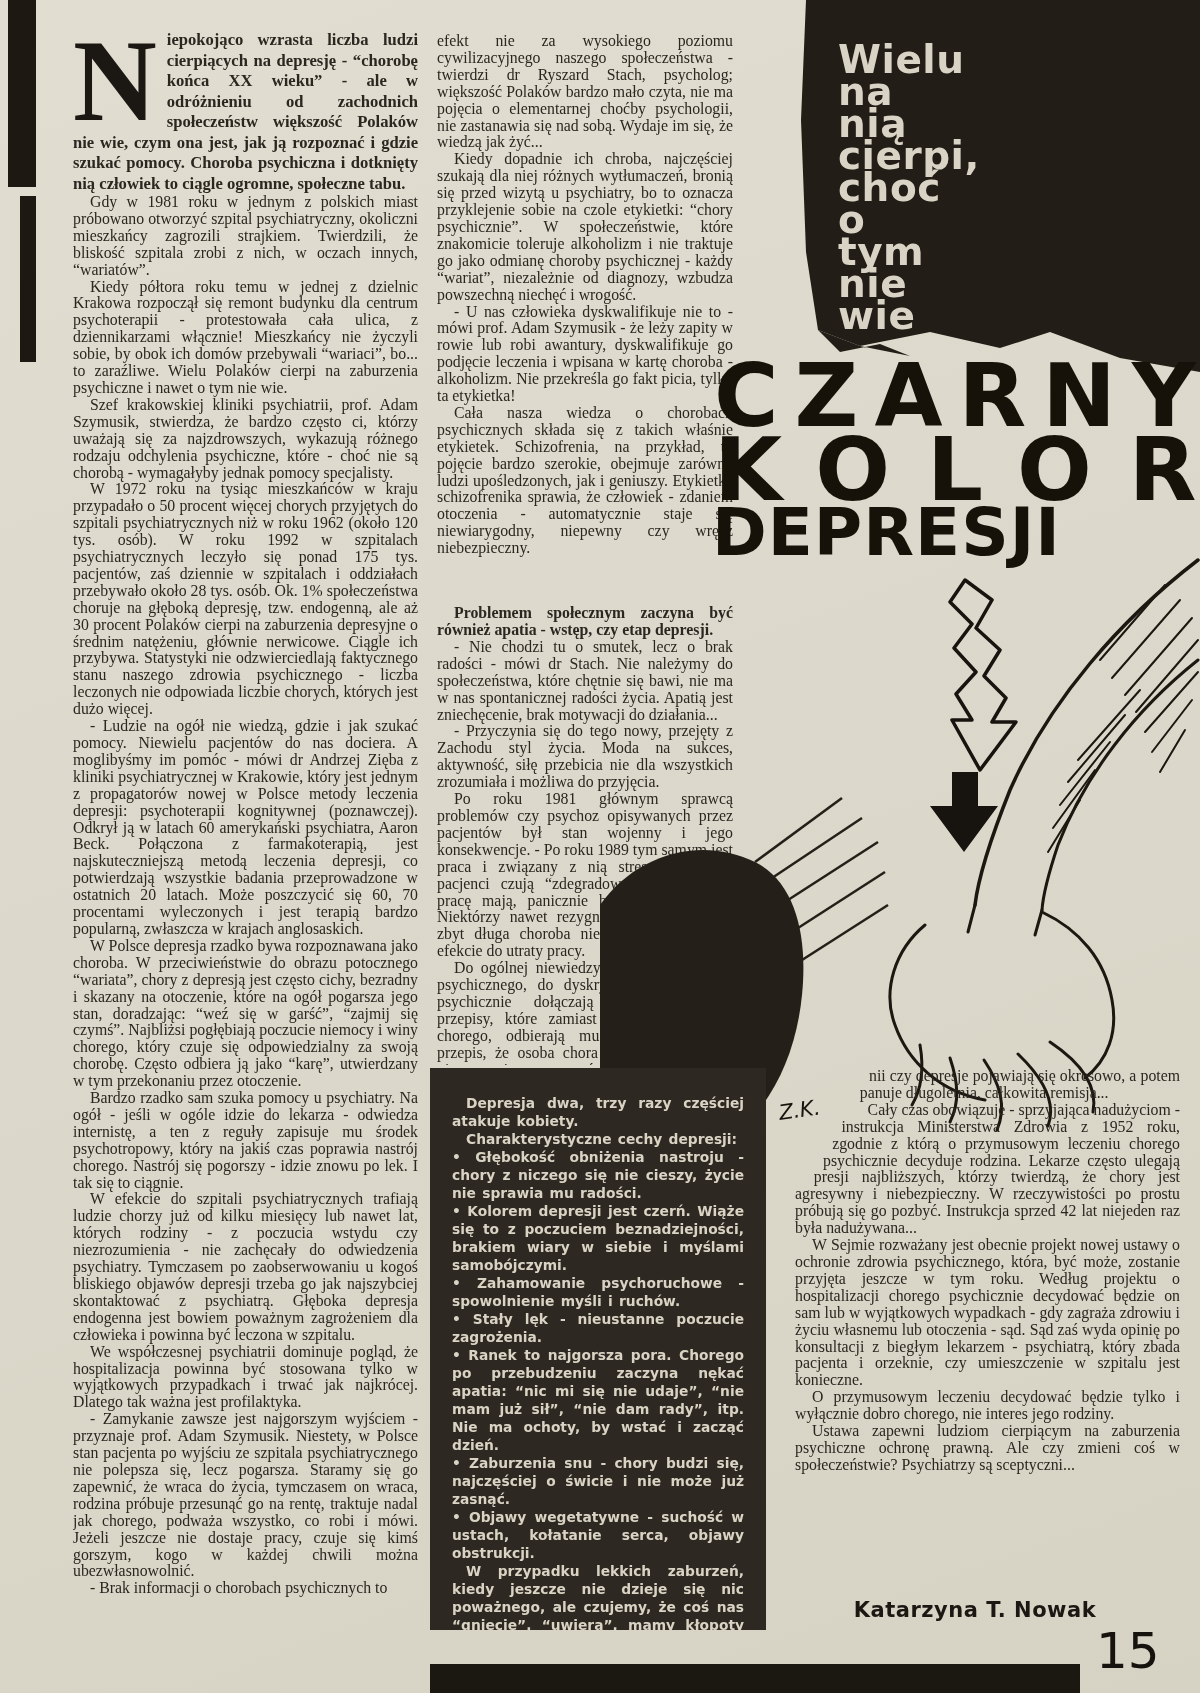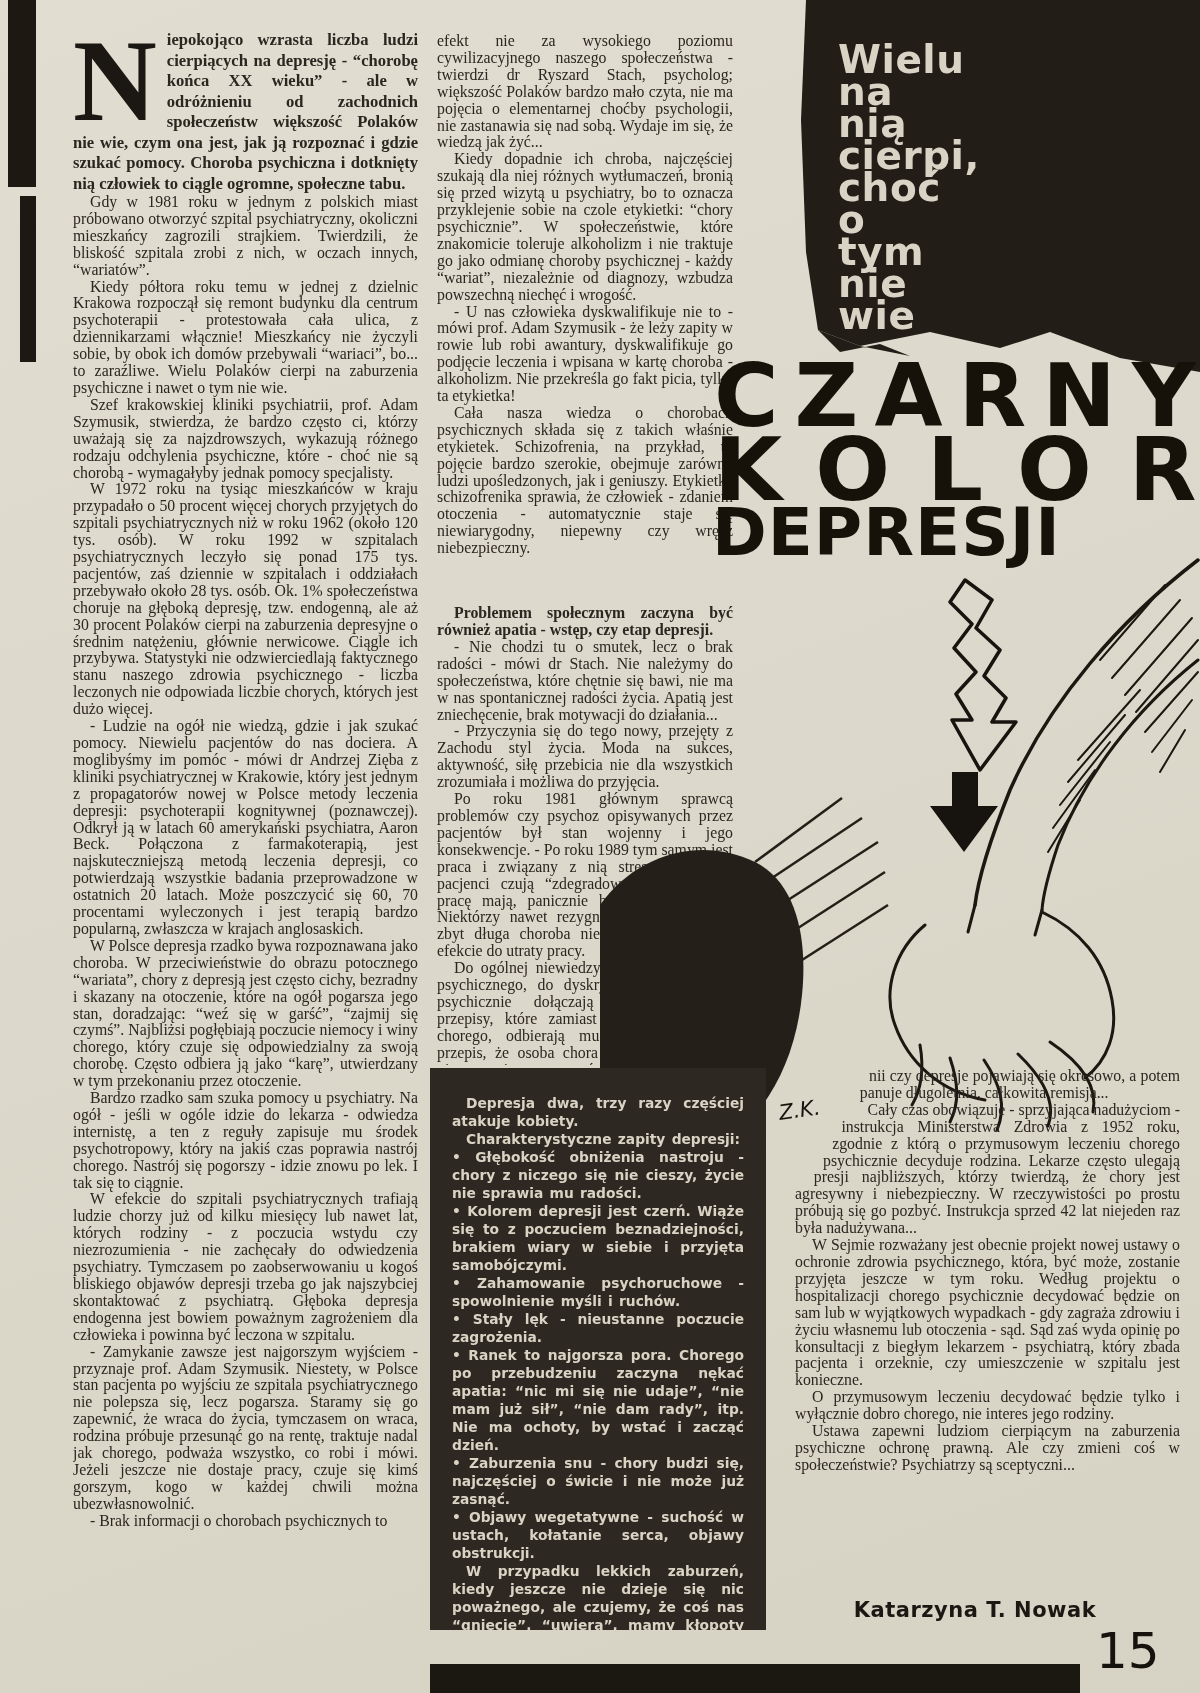--- a/index.html
+++ b/index.html
@@ -67,20 +67,21 @@
     <p class="lead noindent"><span class="dropcap">N</span><span>iepokojąco wzrasta liczba ludzi cierpiących na depresję - “chorobę końca XX wieku” - ale w odróżnieniu od zachodnich społeczeństw większość Polaków nie wie, czym ona jest, jak ją rozpoznać i gdzie szukać pomocy. Choroba psychiczna i dotknięty nią człowiek to ciągle ogromne, społeczne tabu.</span></p>
     <div>
         <p>Gdy w 1981 roku w jednym z polskich miast próbowano otworzyć szpital psychiatryczny, okoliczni mieszkańcy zagrozili strajkiem. Twierdzili, że bliskość szpitala zrobi z nich, w oczach innych, “wariatów”.</p>
         <p>Kiedy półtora roku temu w jednej z dzielnic Krakowa rozpoczął się remont budynku dla centrum psychoterapii - protestowała cała ulica, z dziennikarzami włącznie! Mieszkańcy nie życzyli sobie, by obok ich domów przebywali “wariaci”, bo... to zaraźliwe. Wielu Polaków cierpi na zaburzenia psychiczne i nawet o tym nie wie.</p>
         <p>Szef krakowskiej kliniki psychiatrii, prof. Adam Szymusik, stwierdza, że bardzo często ci, którzy uważają się za najzdrowszych, wykazują różnego rodzaju odchylenia psychiczne, które - choć nie są chorobą - wymagałyby jednak pomocy specjalisty.</p>
         <p>W 1972 roku na tysiąc mieszkańców w kraju przypadało o 50 procent więcej chorych przyjętych do szpitali psychiatrycznych niż w roku 1962 (około 120 tys. osób). W roku 1992 w szpitalach psychiatrycznych leczyło się ponad 175 tys. pacjentów, zaś dziennie w szpitalach i oddziałach przebywało około 28 tys. osób. Ok. 1% społeczeństwa choruje na głęboką depresję, tzw. endogenną, ale aż 30 procent Polaków cierpi na zaburzenia depresyjne o średnim natężeniu, głównie nerwicowe. Ciągle ich przybywa. Statystyki nie odzwierciedlają faktycznego stanu naszego zdrowia psychicznego - liczba leczonych nie odpowiada liczbie chorych, których jest dużo więcej.</p>
         <p>- Ludzie na ogół nie wiedzą, gdzie i jak szukać pomocy. Niewielu pacjentów do nas dociera. A moglibyśmy im pomóc - mówi dr Andrzej Zięba z kliniki psychiatrycznej w Krakowie, który jest jednym z propagatorów nowej w Polsce metody leczenia depresji: psychoterapii kognitywnej (poznawczej). Odkrył ją w latach 60 amerykański psychiatra, Aaron Beck. Połączona z farmakoterapią, jest najskuteczniejszą metodą leczenia depresji, co potwierdzają wszystkie badania przeprowadzone w ostatnich 20 latach. Może poszczycić się 60, 70 procentami wyleczonych i jest terapią bardzo popularną, zwłaszcza w krajach anglosaskich.</p>
         <p>W Polsce depresja rzadko bywa rozpoznawana jako choroba. W przeciwieństwie do obrazu potocznego “wariata”, chory z depresją jest często cichy, bezradny i skazany na otoczenie, które na ogół pogarsza jego stan, doradzając: “weź się w garść”, “zajmij się czymś”. Najbliżsi pogłębiają poczucie niemocy i winy chorego, który czuje się odpowiedzialny za swoją chorobę. Często odbiera ją jako “karę”, utwierdzany w tym przekonaniu przez otoczenie.</p>
         <p>Bardzo rzadko sam szuka pomocy u psychiatry. Na ogół - jeśli w ogóle idzie do lekarza - odwiedza internistę, a ten z reguły zapisuje mu środek psychotropowy, który na jakiś czas poprawia nastrój chorego. Nastrój się pogorszy - idzie znowu po lek. I tak się to ciągnie.</p>
         <p>W efekcie do szpitali psychiatrycznych trafiają ludzie chorzy już od kilku miesięcy lub nawet lat, których rodziny - z poczucia wstydu czy niezrozumienia - nie zachęcały do odwiedzenia psychiatry. Tymczasem po zaobserwowaniu u kogoś bliskiego objawów depresji trzeba go jak najszybciej skontaktować z psychiatrą. Głęboka depresja endogenna jest bowiem poważnym zagrożeniem dla człowieka i powinna być leczona w szpitalu.</p>
+        <p>We współczesnej psychiatrii dominuje pogląd, że hospitalizacja powinna być stosowana tylko w wyjątkowych przypadkach i trwać jak najkrócej. Dlatego tak ważna jest profilaktyka.</p>
         <p>- Zamykanie zawsze jest najgorszym wyjściem - przyznaje prof. Adam Szymusik. Niestety, w Polsce stan pacjenta po wyjściu ze szpitala psychiatrycznego nie polepsza się, lecz pogarsza. Staramy się go zapewnić, że wraca do życia, tymczasem on wraca, rodzina próbuje przesunąć go na rentę, traktuje nadal jak chorego, podważa wszystko, co robi i mówi. Jeżeli jeszcze nie dostaje pracy, czuje się kimś gorszym, kogo w każdej chwili można ubezwłasnowolnić.</p>
         <p>- Brak informacji o chorobach psychicznych to</p>
       </div>
   </div>
 
   <div class="col col2 body-text">
     <div>
         <p class="noindent">efekt nie za wysokiego poziomu cywilizacyjnego naszego społeczeństwa - twierdzi dr Ryszard Stach, psycholog; większość Polaków bardzo mało czyta, nie ma pojęcia o elementarnej choćby psychologii, nie zastanawia się nad sobą. Wydaje im się, że wiedzą jak żyć...</p>
         <p>Kiedy dopadnie ich chroba, najczęściej szukają dla niej różnych wytłumaczeń, bronią się przed wizytą u psychiatry, bo to oznacza przyklejenie sobie na czole etykietki: “chory psychicznie”. W społeczeństwie, które znakomicie toleruje alkoholizm i nie traktuje go jako odmianę choroby psychicznej - każdy “wariat”, niezależnie od diagnozy, wzbudza powszechną niechęć i wrogość.</p>
         <p>- U nas człowieka dyskwalifikuje nie to - mówi prof. Adam Szymusik - że leży zapity w rowie lub robi awantury, dyskwalifikuje go podjęcie leczenia i wpisana w kartę choroba - alkoholizm. Nie przekreśla go fakt picia, tylko ta etykietka!</p>
@@ -157,23 +158,23 @@
 tym
 nie
 wie</div>
 
   <div class="title title1">CZARNY</div>
   <div class="title title2">KOLOR</div>
   <div class="title title3">DEPRESJI</div>
 
   <div class="infobox">
       <p class="indent">Depresja dwa, trzy razy częściej atakuje kobiety.</p>
-      <p class="indent">Charakterystyczne zapity depresji:</p>
+      <p class="indent">Charakterystyczne cechy depresji:</p>
       <p>• Głębokość obniżenia nastroju - chory z niczego się nie cieszy, życie nie sprawia mu radości.</p>
-      <p>• Kolorem depresji jest czerń. Wiąże się to z poczuciem beznadziejności, brakiem wiary w siebie i przyjęta samobójczymi.</p>
+      <p>• Kolorem depresji jest czerń. Wiąże się to z poczuciem beznadziejności, brakiem wiary w siebie i myślami samobójczymi.</p>
       <p>• Zahamowanie psychoruchowe - spowolnienie myśli i ruchów.</p>
       <p>• Stały lęk - nieustanne poczucie zagrożenia.</p>
       <p>• Ranek to najgorsza pora. Chorego po przebudzeniu zaczyna nękać apatia: “nic mi się nie udaje”, “nie mam już sił”, “nie dam rady”, itp. Nie ma ochoty, by wstać i zacząć dzień.</p>
       <p>• Zaburzenia snu - chory budzi się, najczęściej o świcie i nie może już zasnąć.</p>
       <p>• Objawy wegetatywne - suchość w ustach, kołatanie serca, objawy obstrukcji.</p>
       <p class="indent">W przypadku lekkich zaburzeń, kiedy jeszcze nie dzieje się nic poważnego, ale czujemy, że coś nas “gniecie”, “uwiera”, mamy kłopoty z otoczeniem i ze sobą - najlepiej zwrócić się do jednej z poradni zdrowia psychicznego, których adresy i telefony znajdują się w każdej gazecie.</p>
     </div>
 
   <div class="col col3 body-text">
     <div class="wrap-left"></div>

